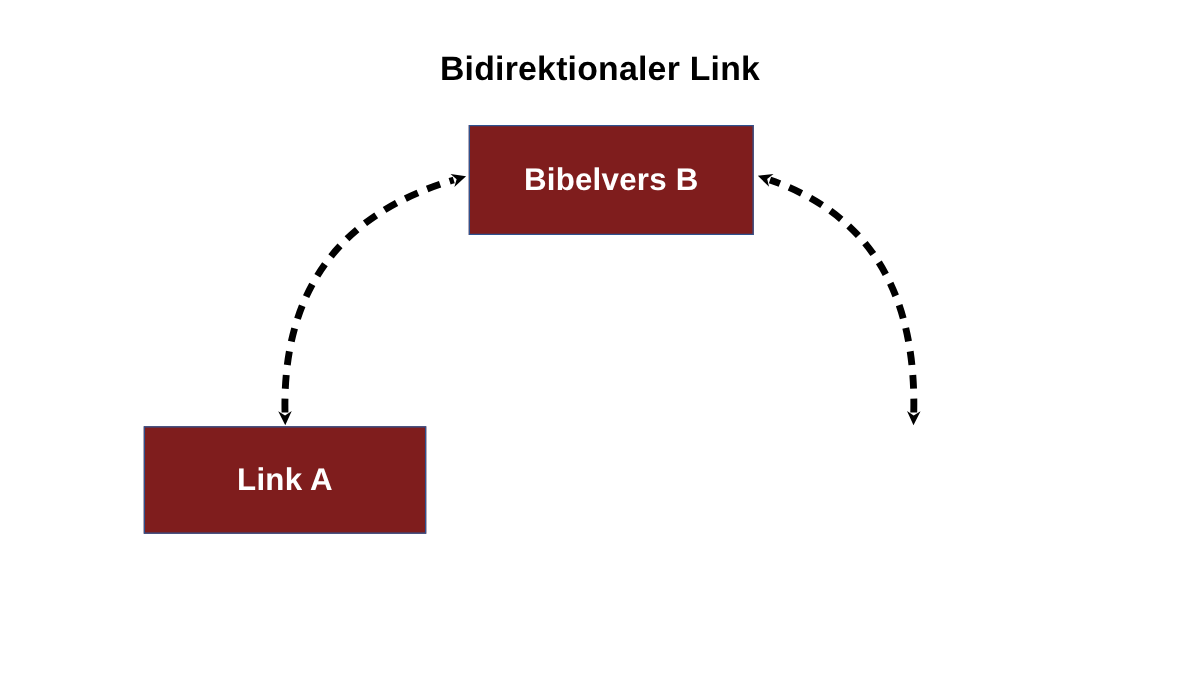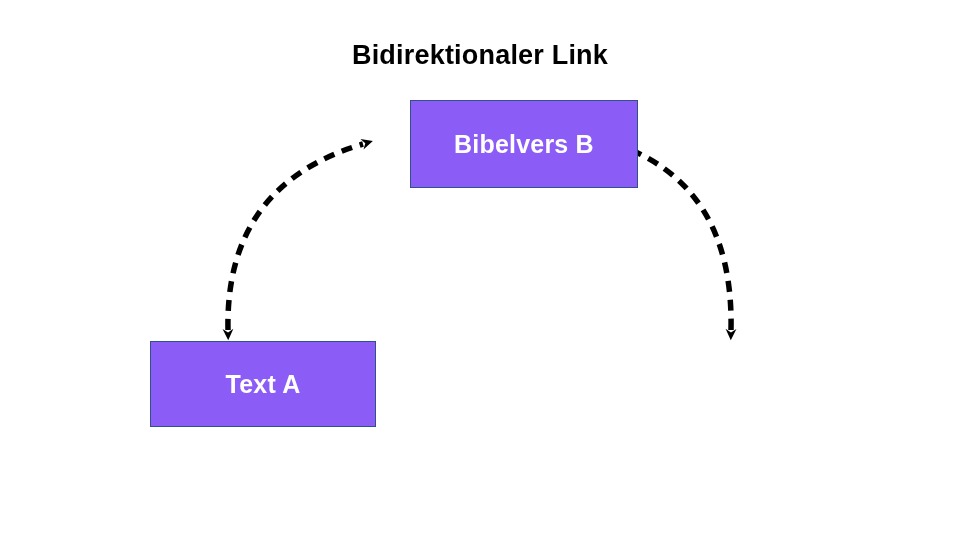--- a/index.html
+++ b/index.html
@@ -22,26 +22,25 @@
     width: 960px;
     text-align: center;
     font-size: 27px;
     font-weight: 600;
     color: #000000;
     letter-spacing: 0.2px;
   }
   .node {
     position: absolute;
     box-sizing: border-box;
-    background: #8b5cf6;
+    background: #7f1d1d;
     border: 1.5px solid #2F528F;
     display: flex;
     align-items: center;
     justify-content: center;
-    margin-left: 35px;
   }
   .node .node-label {
     color: #ffffff;
     font-size: 25px;
     font-weight: 600;
     letter-spacing: 0.2px;
   }
   .node-b { left: 375px; top: 100px; width: 228px; height: 88px; }
   .node-a { left: 115px; top: 341px; width: 226px; height: 86px; }
   .node-c { left: 618px; top: 341px; width: 227px; height: 87px; }
@@ -76,17 +75,17 @@
     </defs>
     <path class="connector" d="M 228 330 Q 225 185 363 144" marker-start="url(#arrowhead)" marker-end="url(#arrowhead)"></path>
     <path class="connector" d="M 731 330 Q 734 185 616 144" marker-start="url(#arrowhead)" marker-end="url(#arrowhead)"></path>
   </svg>
 
   <div class="node node-b">
     <span class="node-label">Bibelvers B</span>
   </div>
 
   <div class="node node-a">
-    <span class="node-label">Text A</span>
+    <span class="node-label">Link A</span>
   </div>
 
 
 </div>
 
 </body></html>

